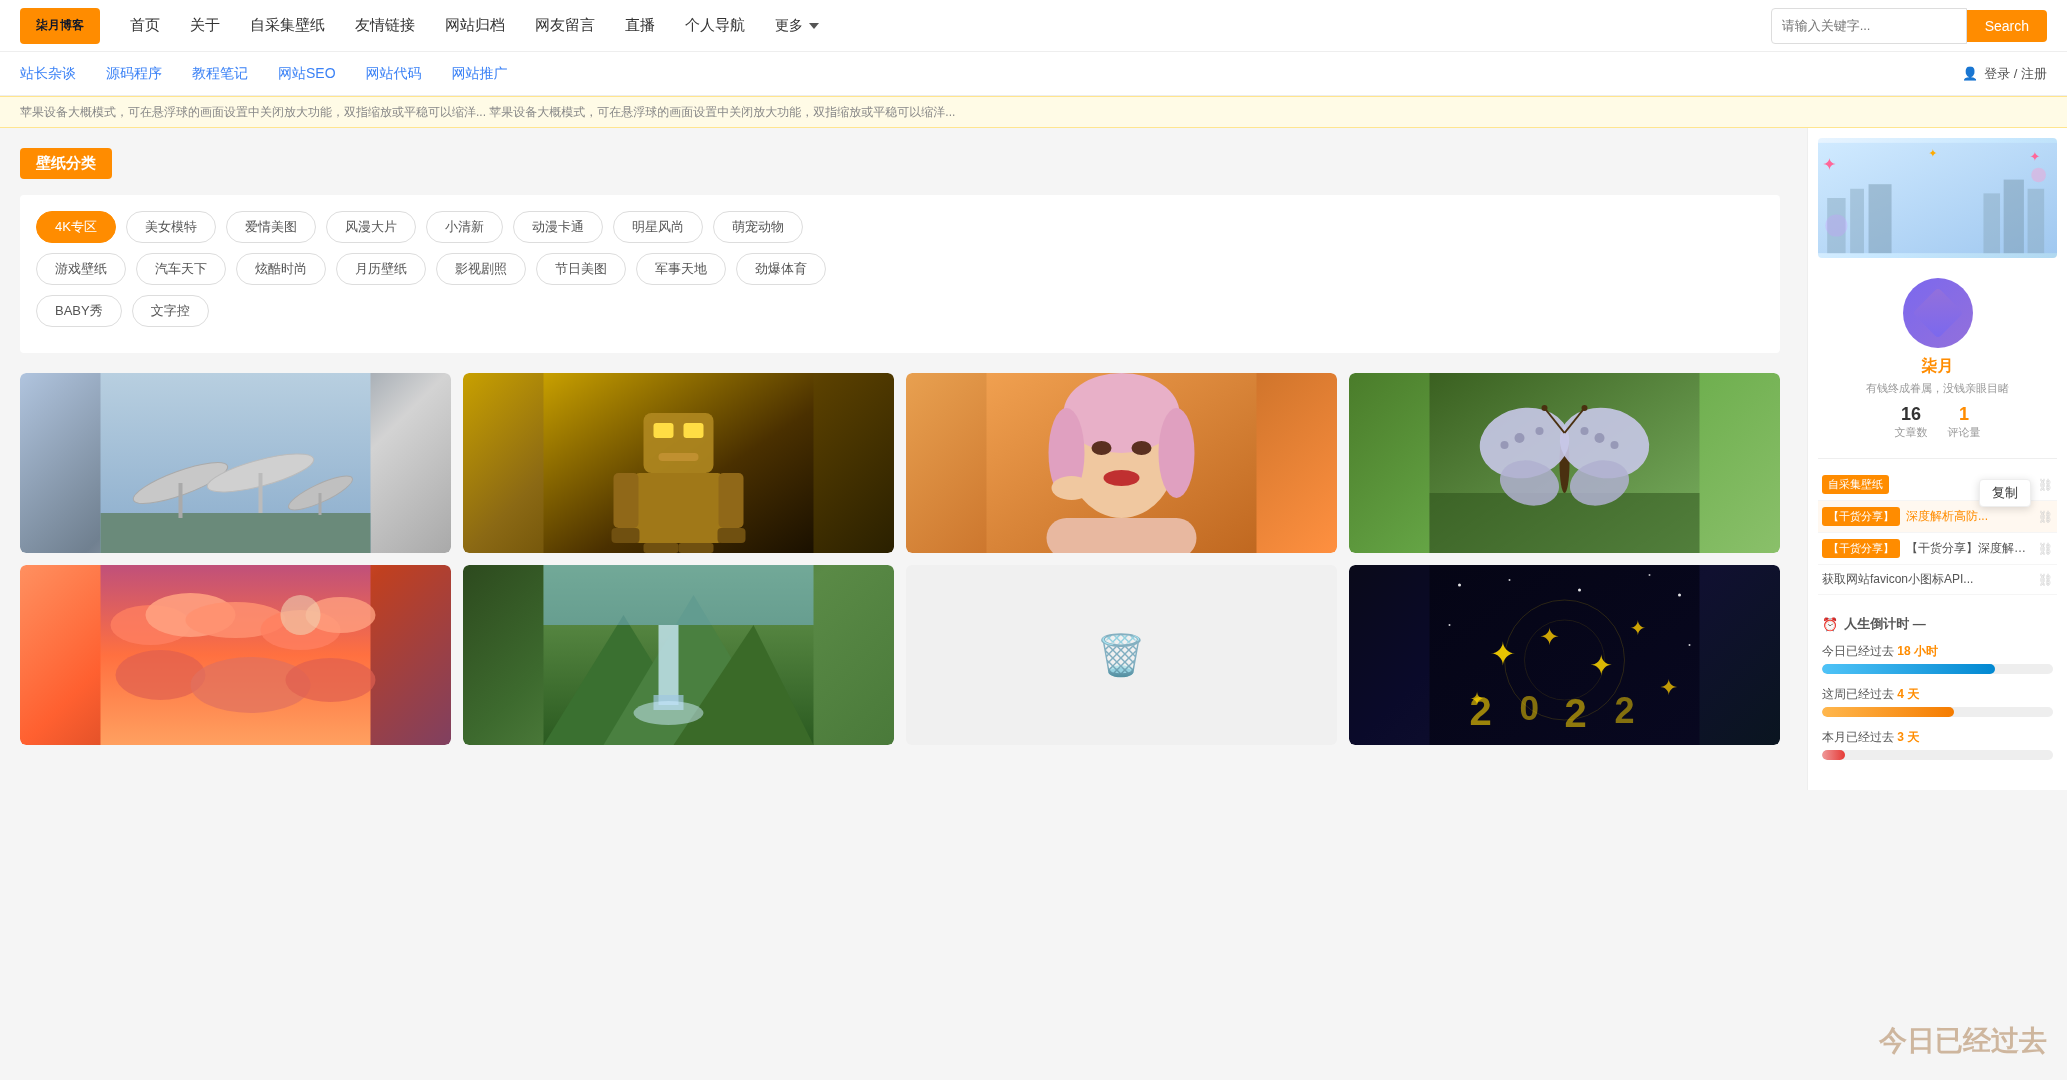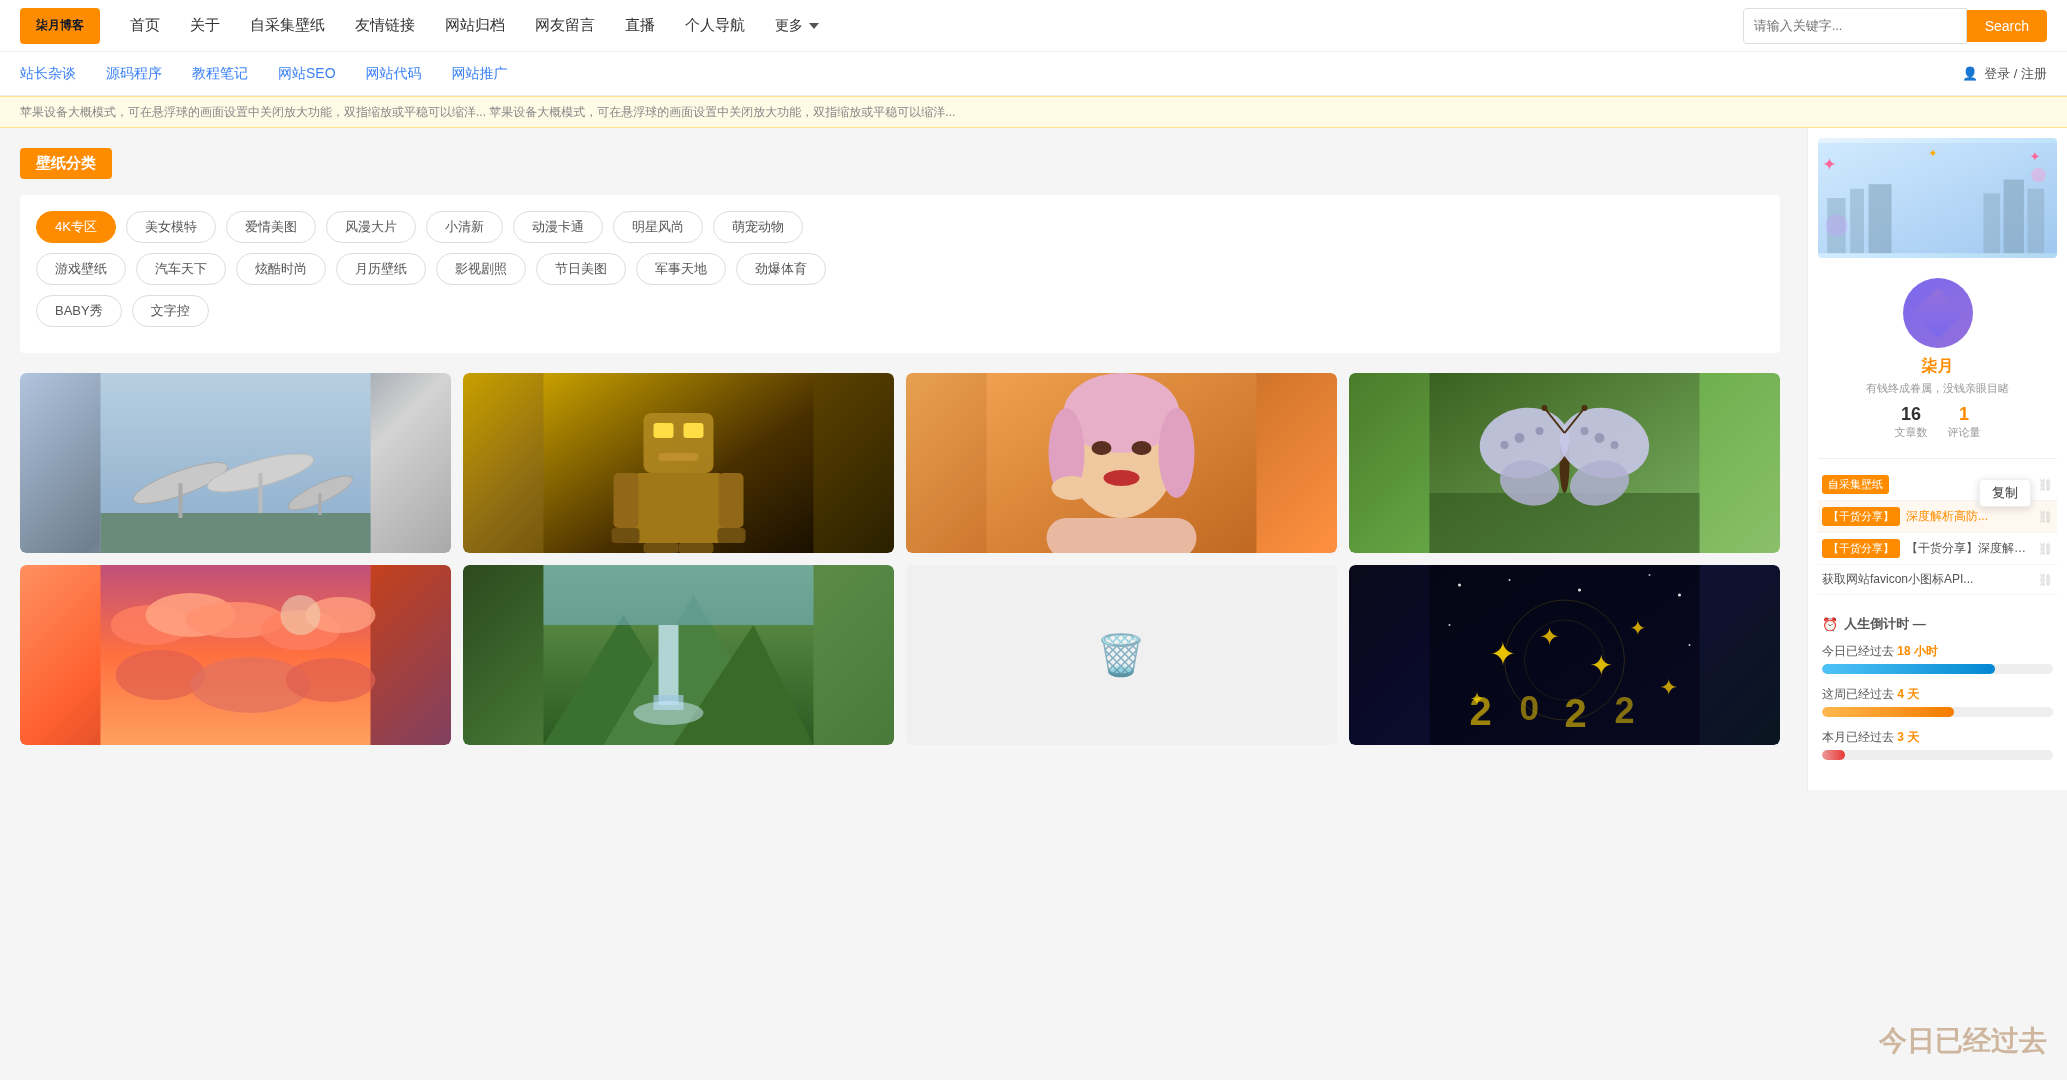--- a/index.html
+++ b/index.html
@@ -5,21 +5,21 @@
     * { margin: 0; padding: 0; box-sizing: border-box; }
     body { font-family: 'Microsoft YaHei', sans-serif; font-size: 14px; background: #f5f5f5; color: #333; width: 2067px; min-height: 1080px; overflow-x: hidden; }
 
     
     .top-nav { background: #fff; border-bottom: 1px solid #eee; display: flex; align-items: center; height: 52px; padding: 0 20px; }
     .logo { width: 80px; height: 36px; background: #ff8c00; border-radius: 4px; display: flex; align-items: center; justify-content: center; color: #0f172a; font-size: 12px; font-weight: bold; margin-right: 30px; flex-shrink: 0; }
     .main-menu { display: flex; align-items: center; gap: 30px; flex: 1; }
     .main-menu a { text-decoration: none; color: #333; font-size: 15px; }
     .menu-more { display: flex; align-items: center; gap: 4px; cursor: pointer; }
     .search-area { display: flex; align-items: center; margin-left: auto; }
-    .search-input { width: 224px; height: 36px; border: 1px solid #ddd; border-radius: 4px 0 0 4px; padding: 0 10px; outline: none; font-size: 13px; color: #999; }
+    .search-input { width: 196px; height: 36px; border: 1px solid #ddd; border-radius: 4px 0 0 4px; padding: 0 10px; outline: none; font-size: 13px; color: #999; }
     .search-btn { height: 32px; padding: 0 18px; background: #ff8c00; color: #fff; border: none; border-radius: 0 4px 4px 0; cursor: pointer; font-size: 14px; }
 
     
     .sub-nav { background: #fff; border-bottom: 1px solid #eee; display: flex; align-items: center; height: 44px; padding: 0 20px; gap: 30px; }
     .sub-nav a { text-decoration: none; color: #3b82f6; font-size: 14px; }
     .sub-nav-right { margin-left: auto; display: flex; align-items: center; gap: 6px; color: #555; font-size: 13px; }
 
     
     .ticker { background: #fffbe6; border-top: 1px solid #ffe58f; border-bottom: 1px solid #ffe58f; height: 32px; display: flex; align-items: center; overflow: hidden; padding: 0 20px; }
     .ticker-text { font-size: 12px; color: #888; white-space: nowrap; animation: scroll-left 30s linear infinite; }

